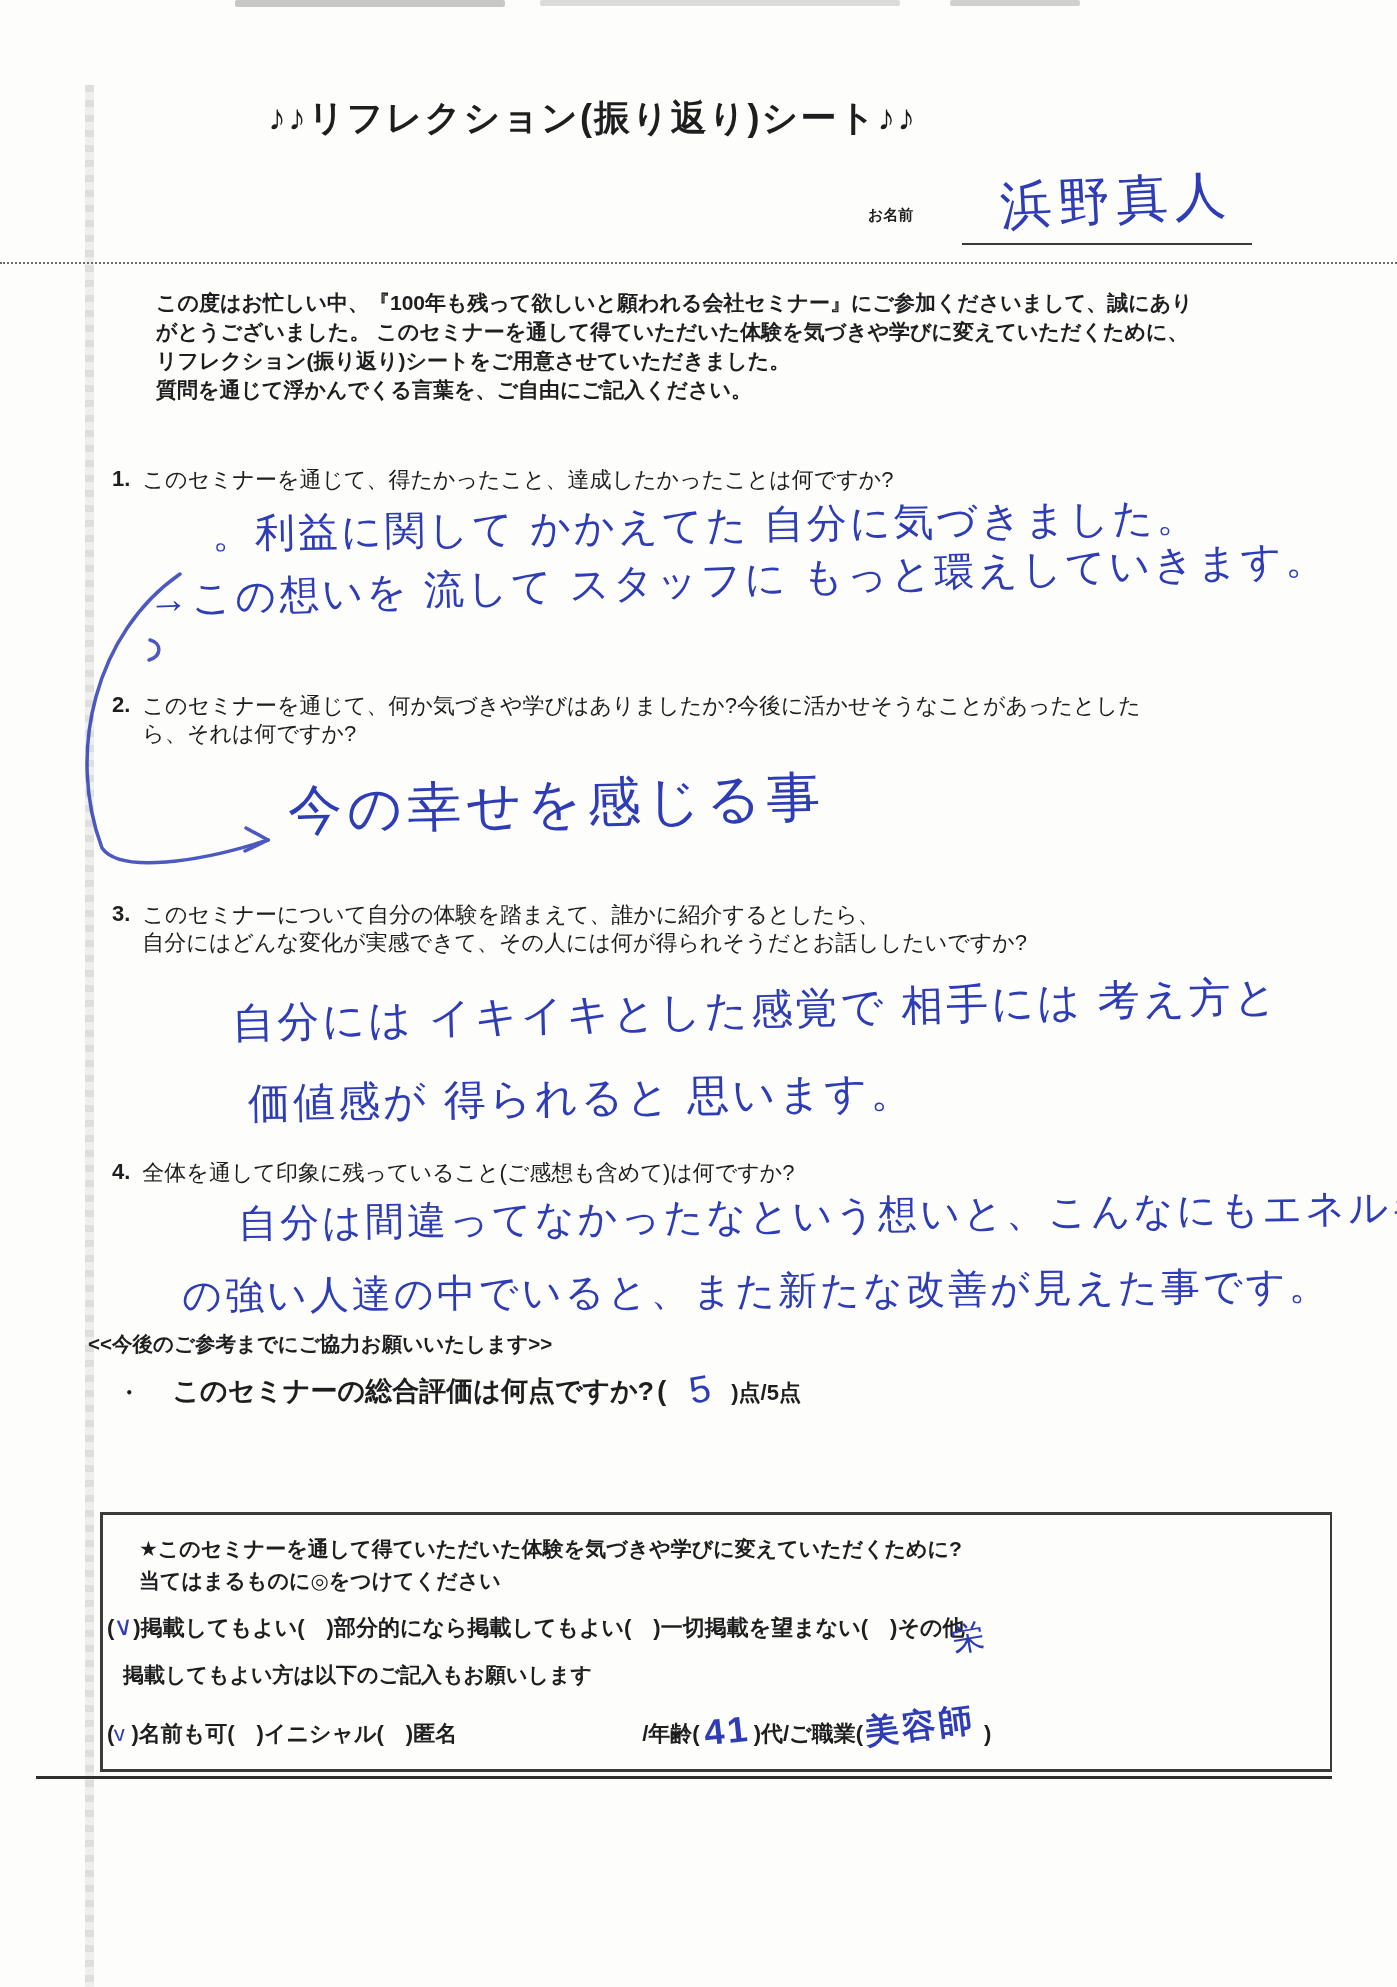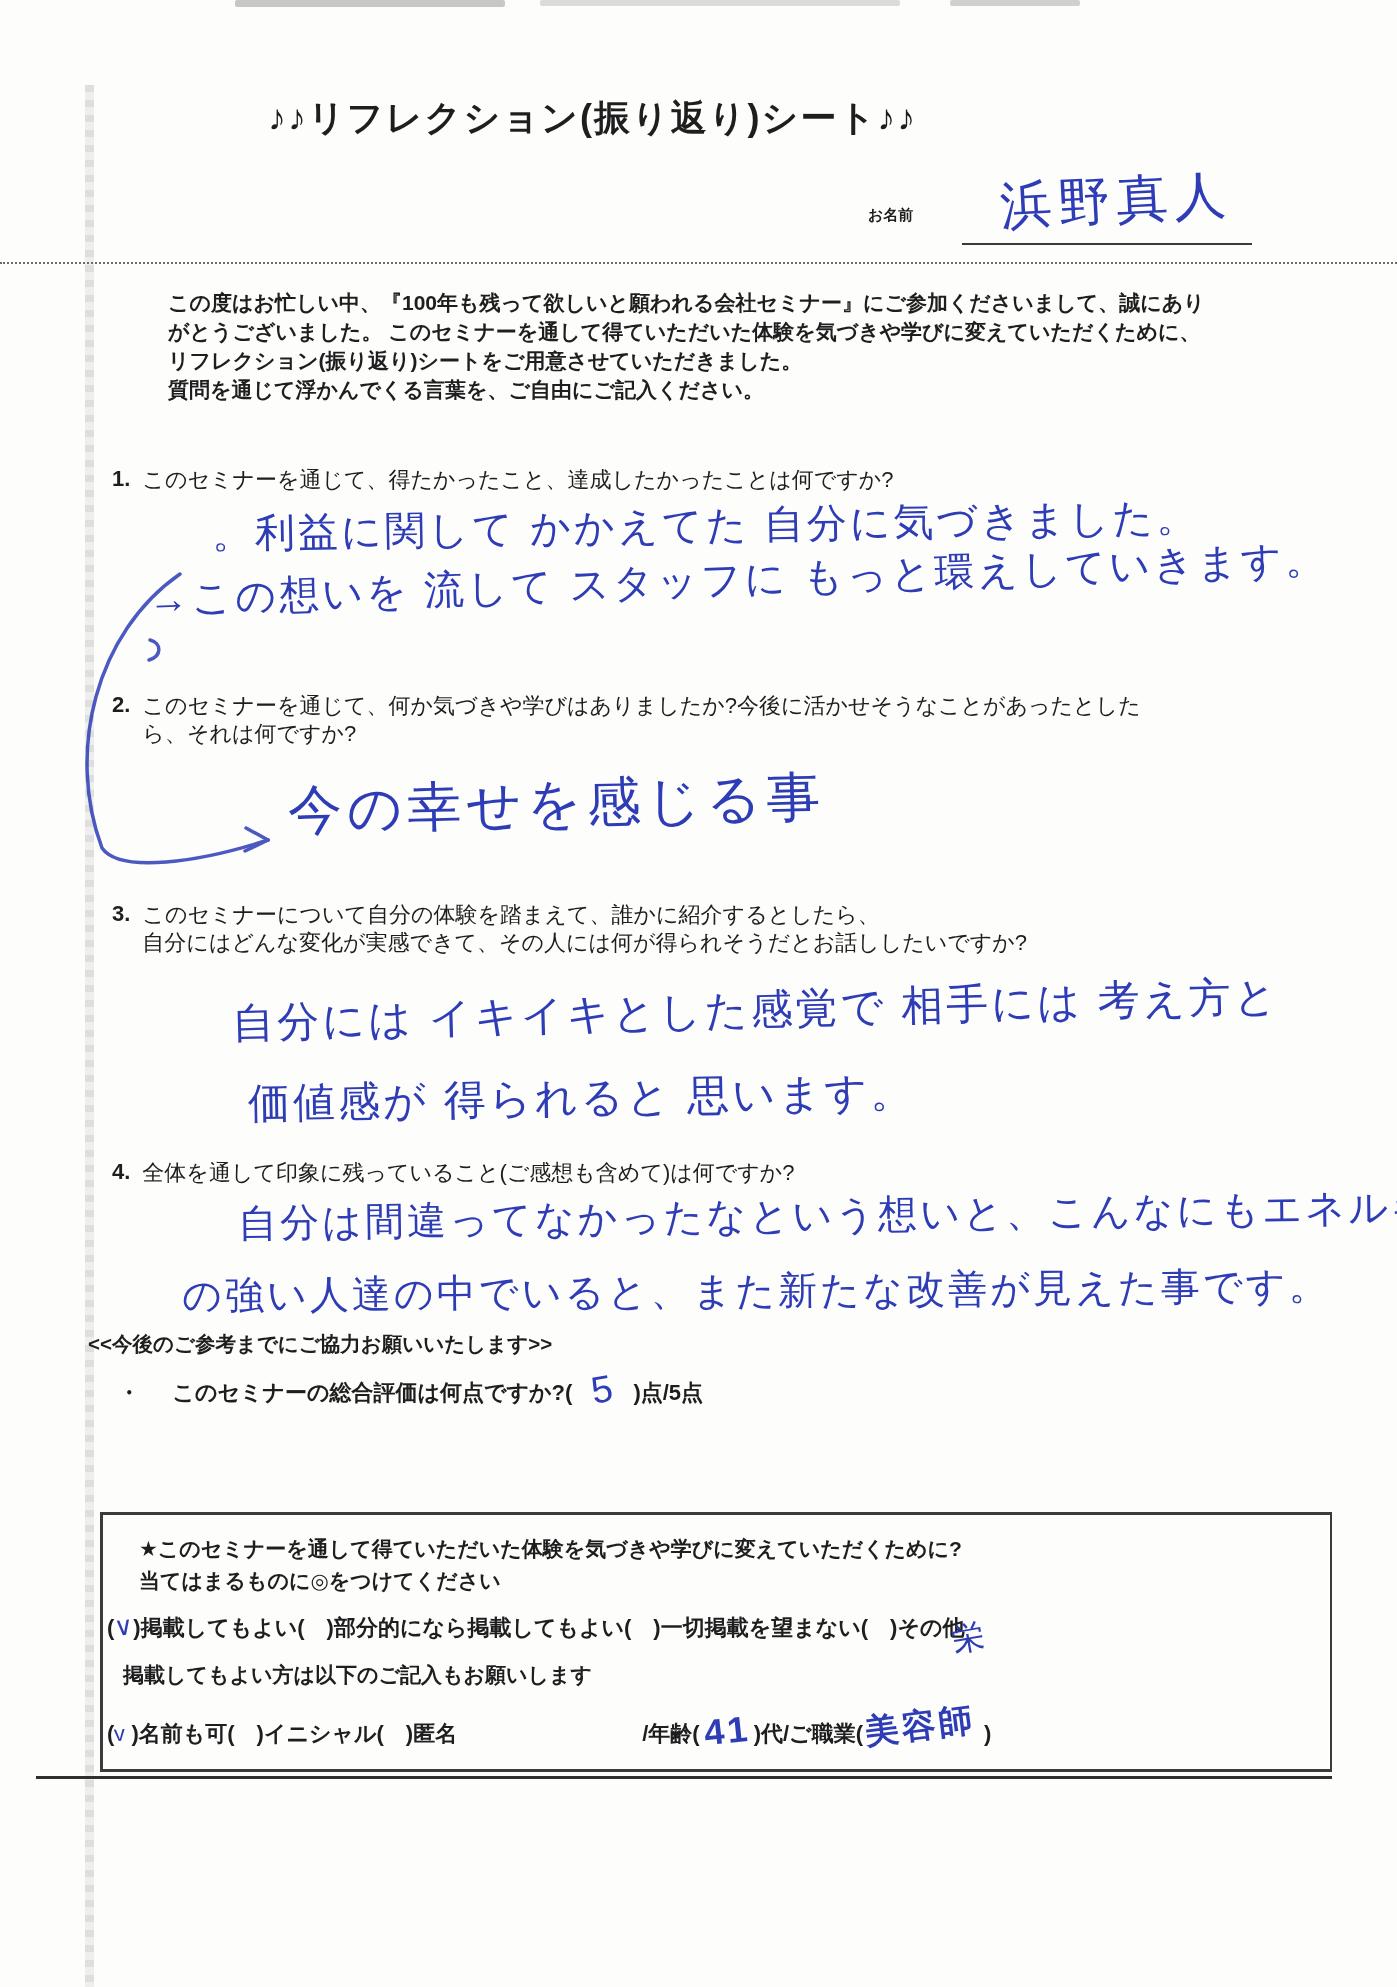--- a/index.html
+++ b/index.html
@@ -48,21 +48,21 @@
   <div class="abs scan-left"></div>
 
   <div class="abs title" style="left:268px;top:94px;">♪♪リフレクション(振り返り)シート♪♪</div>
 
   <div class="abs print" style="left:868px;top:206px;font-size:15px;">お名前</div>
   <div class="abs underline" style="left:962px;top:243px;width:290px;"></div>
   <div class="abs hw" style="left:1000px;top:166px;font-size:52px;transform:rotate(-3deg);letter-spacing:6px;">浜野真人</div>
 
   <div class="abs dotted" style="left:0;top:262px;width:1397px;"></div>
 
-  <div class="abs" style="left:168px;top:288px;">
+  <div class="abs" style="left:156px;top:288px;">
     <div class="intro-line">この度はお忙しい中、『100年も残って欲しいと願われる会社セミナー』にご参加くださいまして、誠にあり</div>
     <div class="intro-line">がとうございました。 このセミナーを通して得ていただいた体験を気づきや学びに変えていただくために、</div>
     <div class="intro-line">リフレクション(振り返り)シートをご用意させていただきました。</div>
     <div class="intro-line">質問を通じて浮かんでくる言葉を、ご自由にご記入ください。</div>
   </div>
 
   <div class="abs q" style="left:112px;top:466px;">
     <span class="qnum">1.</span>
     <div>
       <div class="qline">このセミナーを通じて、得たかったこと、達成したかったことは何ですか?</div>
@@ -104,21 +104,21 @@
       <path d="M 180 574 C 96 632, 66 752, 102 848 C 120 874, 200 862, 268 840"></path>
       <path d="M 268 840 L 246 828"></path>
       <path d="M 268 840 L 245 851"></path>
       <path d="M 150 640 c 12 3 12 16 -1 20"></path>
     </g>
   </svg>
 
   <div class="abs print" style="left:88px;top:1330px;font-size:20.5px;white-space:nowrap;">&lt;&lt;今後のご参考までにご協力お願いいたします&gt;&gt;</div>
   <div class="abs" style="left:118px;top:1366px;white-space:nowrap;">
     <span class="print" style="font-size:22px;margin-right:28px;">・</span>
-    <span class="print" style="font-size:22px;">このセミナーの総合評価は何点ですか?(</span>
+    <span class="print" style="font-size:27px;font-family:Liberation Mono, monospace;">このセミナーの総合評価は何点ですか?(</span>
     <span class="hw" style="font-size:38px;display:inline-block;transform:rotate(-10deg) translateY(2px);margin:0 14px;">5</span>
     <span class="print" style="font-size:22px;">)点/5点</span>
   </div>
 
   <div class="abs consent-box" style="left:100px;top:1512px;width:1232px;height:260px;">
     <div class="abs box-text" style="left:36px;top:20px;">★このセミナーを通して得ていただいた体験を気づきや学びに変えていただくために?</div>
     <div class="abs box-text" style="left:36px;top:52px;">当てはまるものに◎をつけてください</div>
 
     <div class="abs box-text" style="left:4px;top:96px;font-size:22px;">
       <span>(</span><span class="hw check" style="font-size:26px;display:inline-block;transform:rotate(-6deg);">∨</span><span>)掲載してもよい(　)部分的になら掲載してもよい(　)一切掲載を望まない(　)その他</span>

